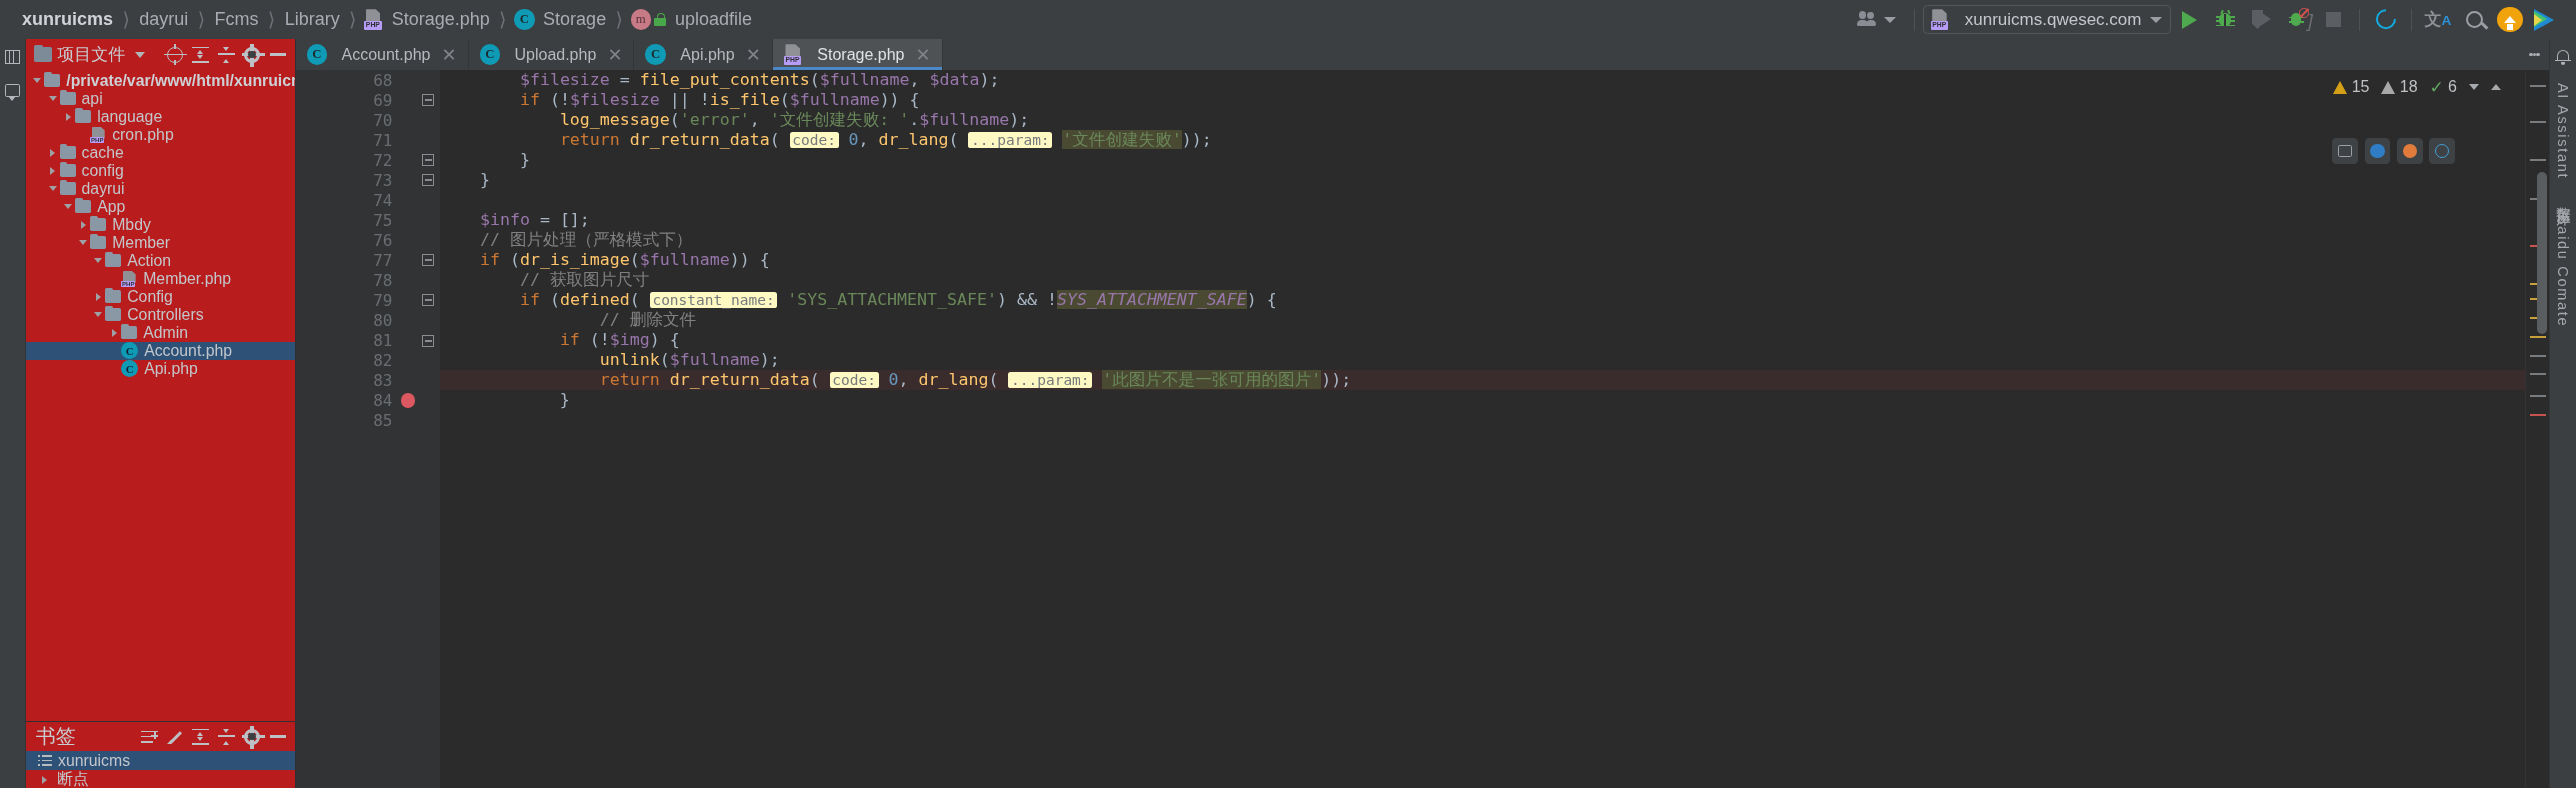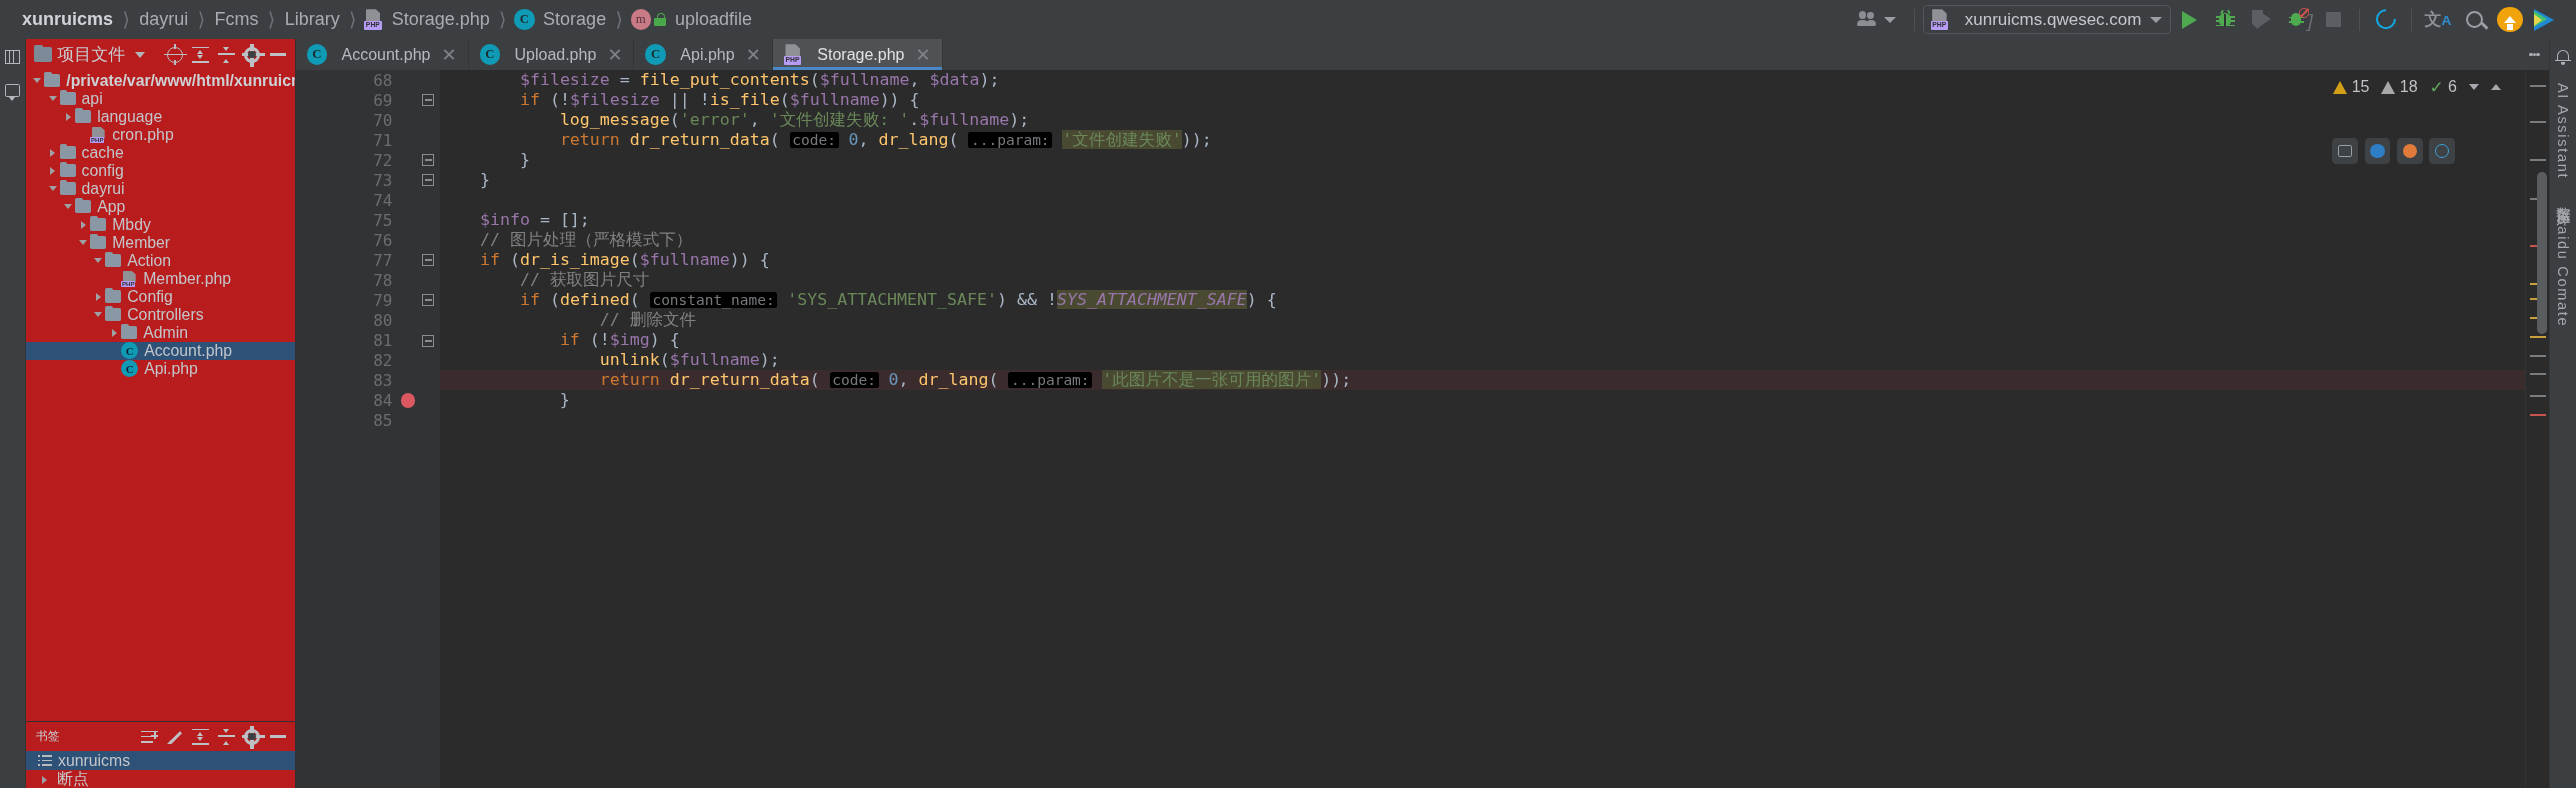--- a/index.html
+++ b/index.html
@@ -150,21 +150,21 @@
   .fold:before{content:"";position:absolute;top:-2.6px;left:0;width:7.7px;height:3.4px;background:#8a98a6;border-radius:1.7px 1.7px 0 0;}
   .f-php{position:relative;width:16px;height:16px;margin-right:6px;flex:0 0 16px;}
   .f-php .sheet{position:absolute;top:0;left:1.7px;width:12.8px;height:12px;background:#8f9196;border-radius:0.9px;
     clip-path: polygon(0 0, 68% 0, 100% 30%, 100% 100%, 0 100%);}
   .f-php .tag{position:absolute;bottom:0;left:0;background:#b69cf5;color:#2f2f34;font-size:6px;font-weight:bold;padding:0 0.9px;border-radius:0.9px;line-height:6px;}
   .f-cls{width:17px;height:17px;border-radius:50%;background:#0f9bb5;color:#123;display:inline-flex;align-items:center;justify-content:center;font-size:11px;font-weight:bold;margin-right:6px;flex:0 0 17px;font-family:"Liberation Serif",serif;}
   .rootrow{color:#cdd0d5;font-weight:bold;}
 
   .bookmarks{border-top:0.9px solid #2e3032;}
   .bm-head{height:29px;display:flex;align-items:center;padding:0 5.1px 0 10.2px;gap:5.1px;}
-  .bm-title{color:#c8cbd0;font-size:12px;}
+  .bm-title{color:#c8cbd0;font-size:20px;}
   .bm-tools{margin-left:auto;display:flex;align-items:center;gap:1.7px;}
   .addbm{width:17px;height:15.3px;position:relative;}
   .addbm .l{position:absolute;left:0;height:1.7px;background:#bdc0c5;}
   .addbm .l1{top:1.7px;width:17px;} .addbm .l2{top:6.8px;width:12px;} .addbm .l3{top:12px;width:12px;}
   .addbm .pl{position:absolute;right:-0.9px;top:6px;width:7.7px;height:1.7px;background:#bdc0c5;}
   .addbm .pl2{position:absolute;right:1.7px;top:3.4px;width:1.7px;height:6.8px;background:#bdc0c5;}
   .pencil{width:15.3px;height:15.3px;position:relative;}
   .pencil i{position:absolute;left:0.9px;top:6.8px;width:15.3px;height:2.6px;background:#bdc0c5;transform:rotate(-45deg);}
   .pencil:after{content:"";position:absolute;left:0;bottom:0;width:0;height:0;border-left:4.3px solid transparent;border-bottom:4.3px solid #bdc0c5;}
   .bmlist{}
@@ -194,21 +194,21 @@
   .fmark:after{content:"";width:6.8px;height:1.3px;background:#8a8d91;}
   .breakcol{width:20.4px;min-width:20.4px;background:#313335;position:relative;}
   .brkpt{position:absolute;left:3.4px;width:14.5px;height:14.5px;border-radius:50%;background:#db5860;}
 
   .codepane{flex:1;position:relative;overflow:hidden;background:#2b2b2b;}
   .cl{height:20px;line-height:20px;white-space:pre;font-family:"DejaVu Sans Mono",monospace;font-size:16.6px;color:#a9b7c6;padding-left:0;}
   .cl.hl{background:#3a2c2c;}
 
   .t-var{color:#9876aa;} .t-kw{color:#cc7832;} .t-fn{color:#ffc66d;}
   .t-str{color:#6a8759;} .t-num{color:#6897bb;} .t-cmt{color:#808080;} .t-def{color:#a9b7c6;}
-  .t-hint{color:#777a7d;background:#000000;border-radius:2.6px;padding:0 2.6px;font-size:14.5px;}
+  .t-hint{color:#777a7d;background:#fef9c3;border-radius:2.6px;padding:0 2.6px;font-size:14.5px;}
   .t-constbg{background:#4a4a32;color:#9876aa;font-style:italic;}
   .t-hlstr{background:#4a4a32;}
   .boxsel{outline:1.7px solid #d9534f;border-radius:1.7px;display:inline-block;padding:0 1.7px;}
 
   
   .inspect{position:absolute;top:6.8px;right:48px;display:flex;align-items:center;gap:12px;z-index:6;}
   .warn-yellow{display:flex;align-items:center;gap:4.3px;color:#bfc1c5;font-size:16px;}
   .tri-y{width:0;height:0;border-left:7.7px solid transparent;border-right:7.7px solid transparent;border-bottom:13.6px solid #d4a017;position:relative;}
   .tri-g{width:0;height:0;border-left:7.7px solid transparent;border-right:7.7px solid transparent;border-bottom:13.6px solid #a8a8a8;}
   .chk{color:#60a860;font-size:17px;}

